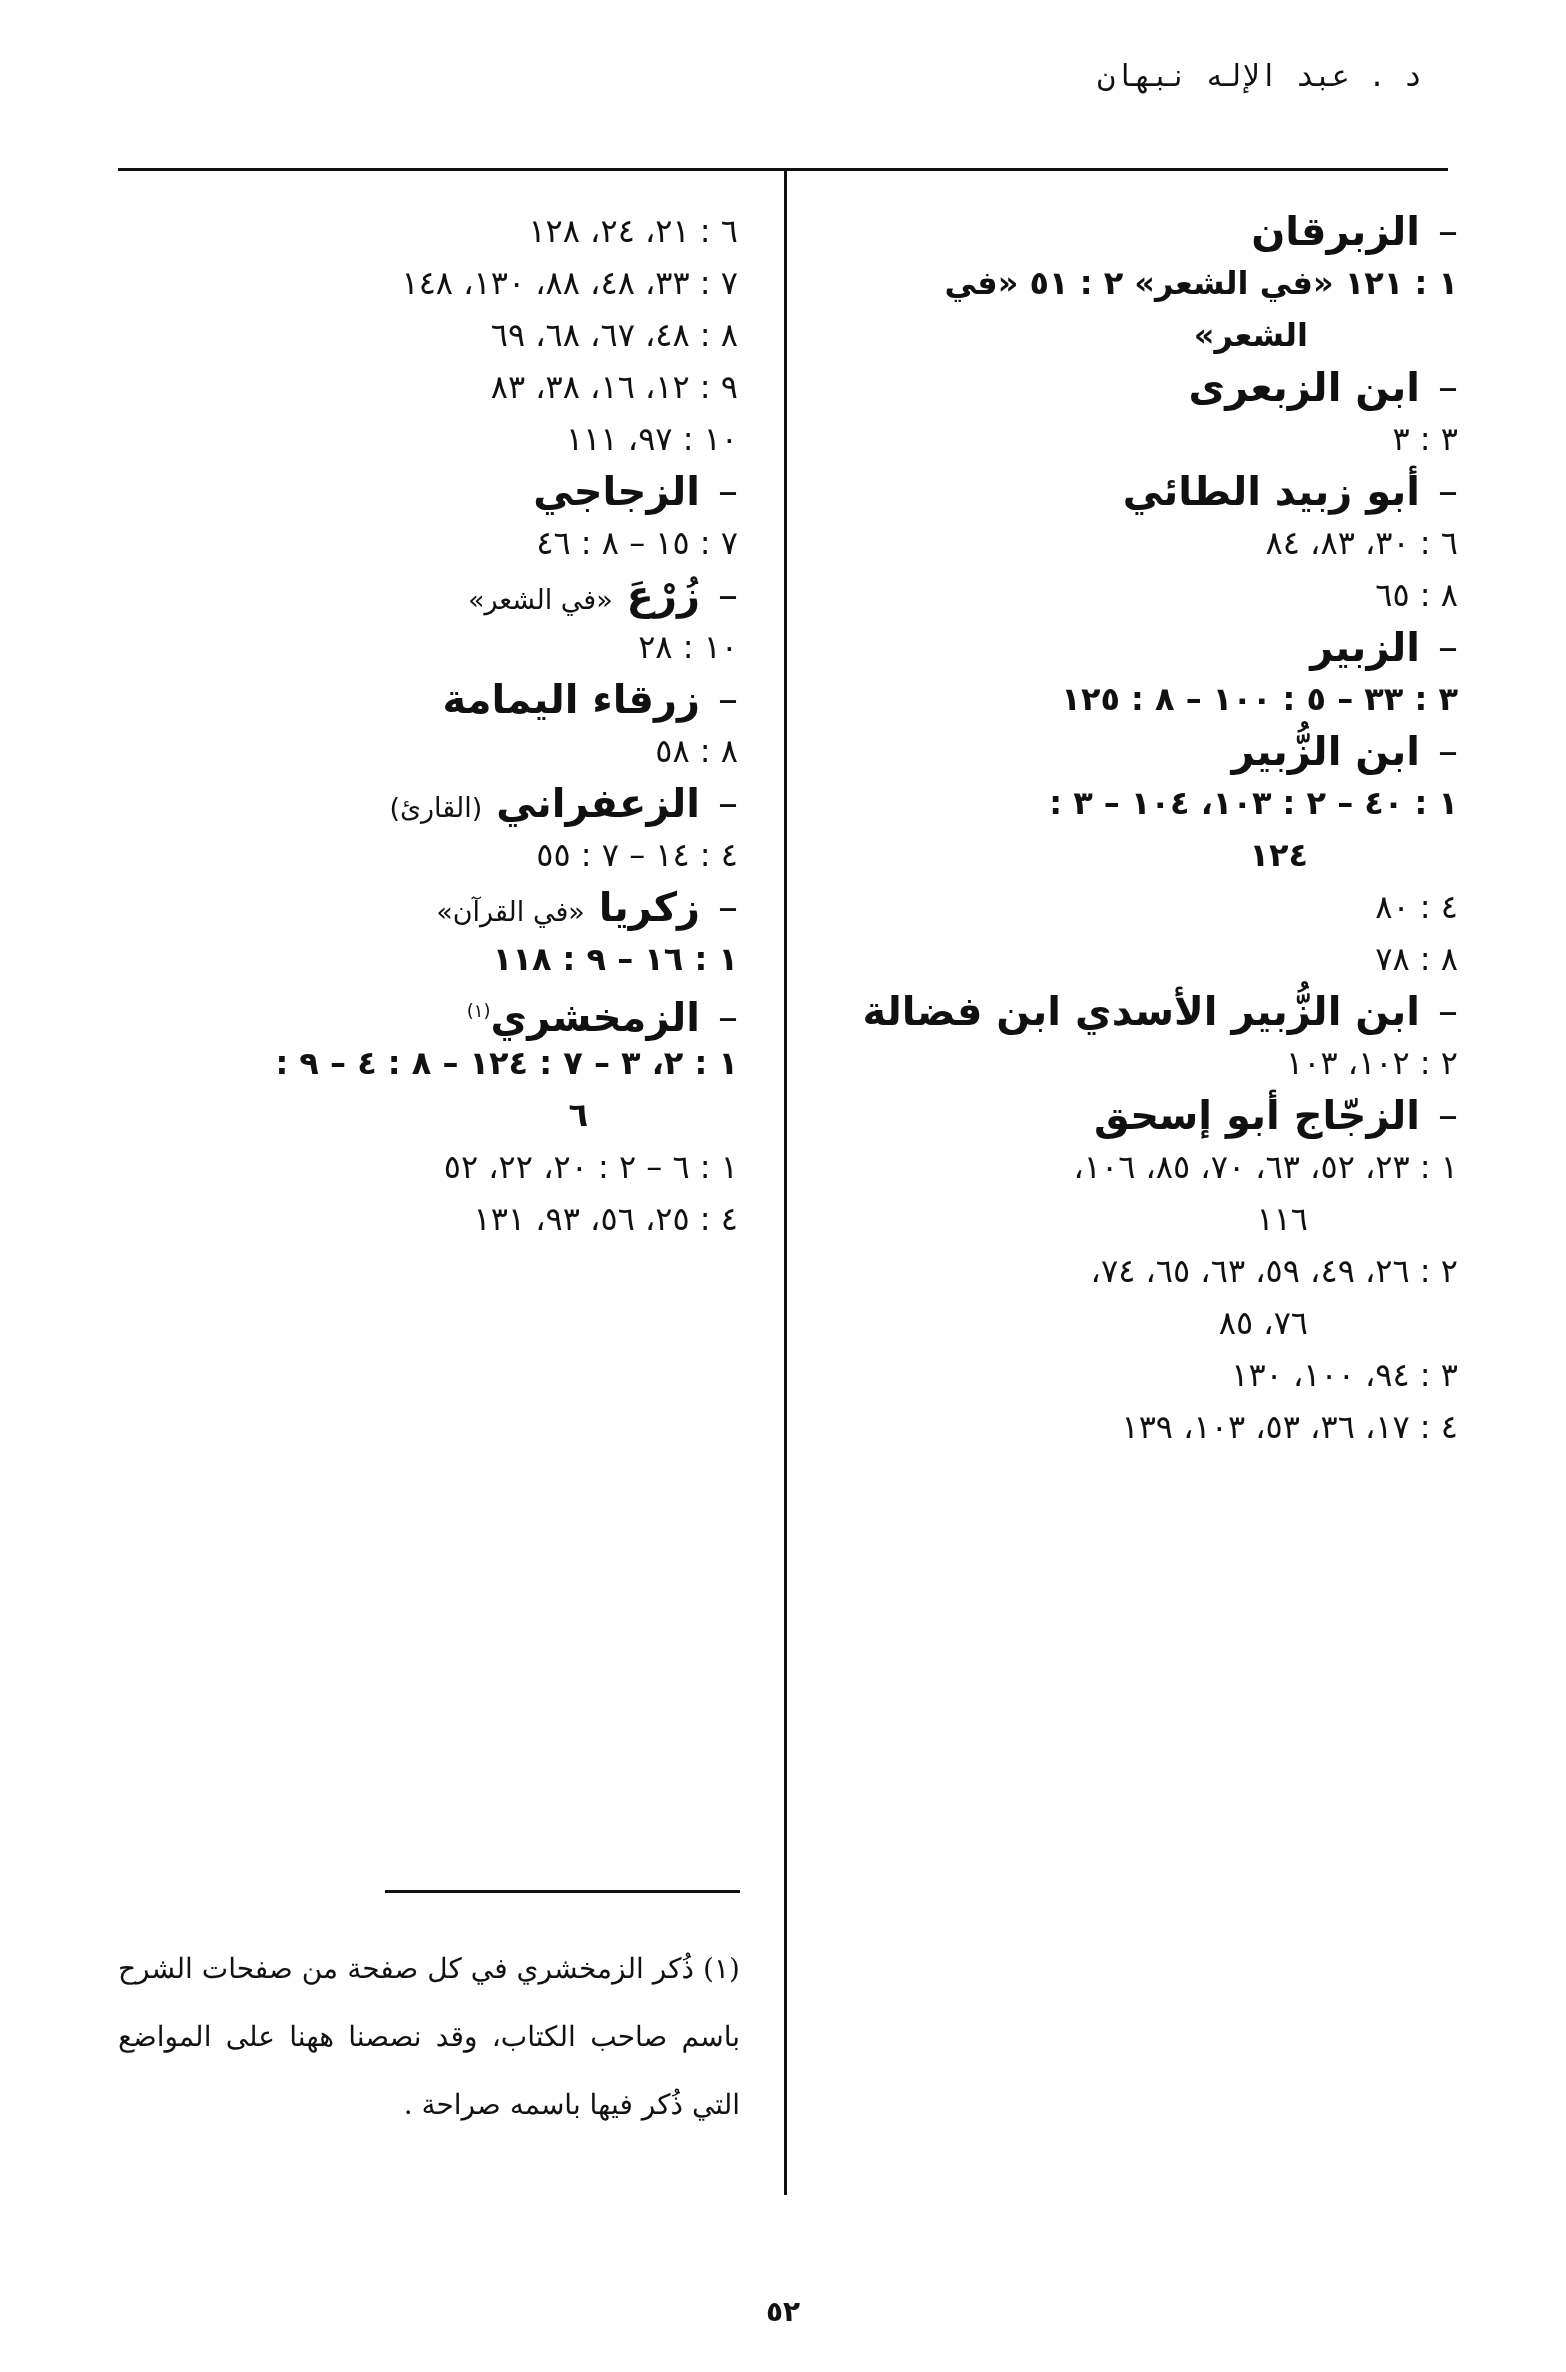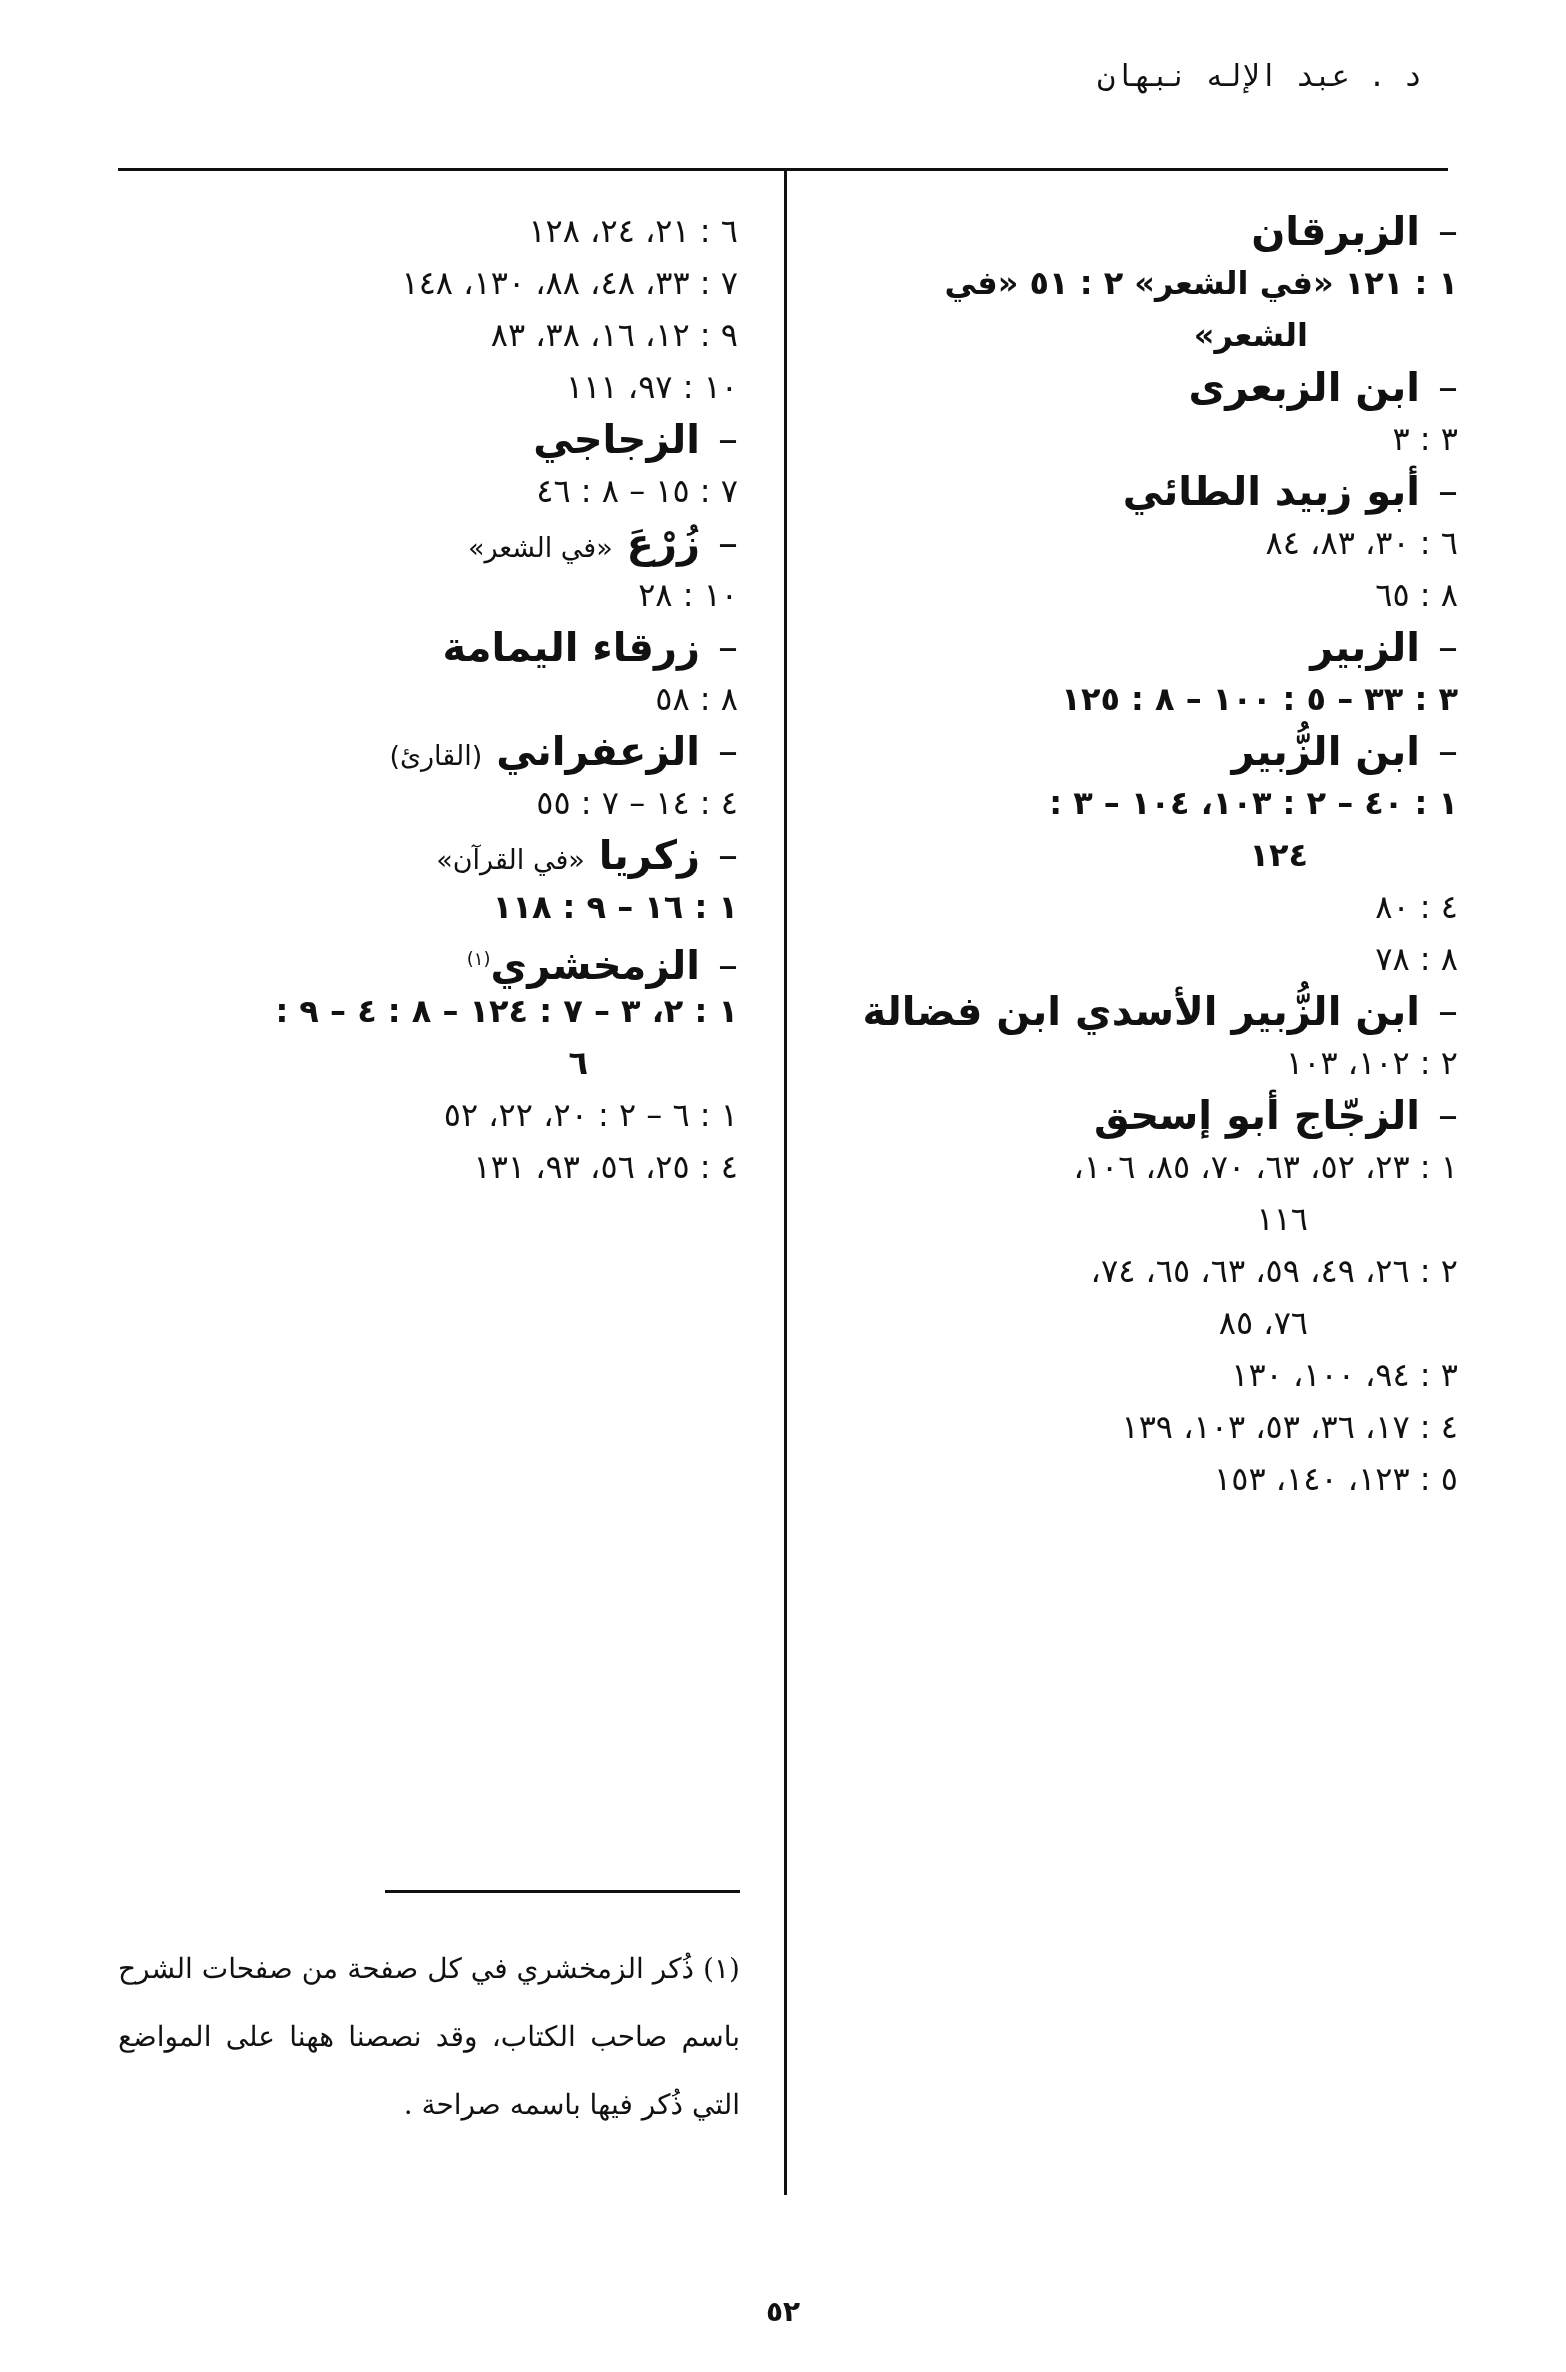--- a/index.html
+++ b/index.html
@@ -160,27 +160,27 @@
   <p class="heading"><span class="dash">–</span><span>الزجّاج أبو إسحق</span></p>
 
   <p class="ref"><span>١ : ٢٣، ٥٢، ٦٣، ٧٠، ٨٥، ١٠٦،</span><span class="indent">١١٦</span></p>
 
   <p class="ref"><span>٢ : ٢٦، ٤٩، ٥٩، ٦٣، ٦٥، ٧٤،</span><span class="indent">٧٦، ٨٥</span></p>
 
   <p class="ref">٣ : ٩٤، ١٠٠، ١٣٠</p>
 
   <p class="ref">٤ : ١٧، ٣٦، ٥٣، ١٠٣، ١٣٩</p>
 
-  <p class="ref">٥ : ١٢٣، ١٤٠، ١٥٣</p>
 </div>
 
 <div class="column col-left">
 
   <p class="ref">٦ : ٢١، ٢٤، ١٢٨</p>
   <p class="ref">٧ : ٣٣، ٤٨، ٨٨، ١٣٠، ١٤٨</p>
+  <p class="ref">٨ : ٤٨، ٦٧، ٦٨، ٦٩</p>
   <p class="ref">٩ : ١٢، ١٦، ٣٨، ٨٣</p>
   <p class="ref">١٠ : ٩٧، ١١١</p>
 
   <p class="heading"><span class="dash">–</span><span>الزجاجي</span></p>
 
   <p class="ref">٧ : ١٥ – ٨ : ٤٦</p>
 
   <p class="heading"><span class="dash">–</span><span>زُرْعَ</span> <span class="note">«في الشعر»</span></p>
 
   <p class="ref">١٠ : ٢٨</p>

